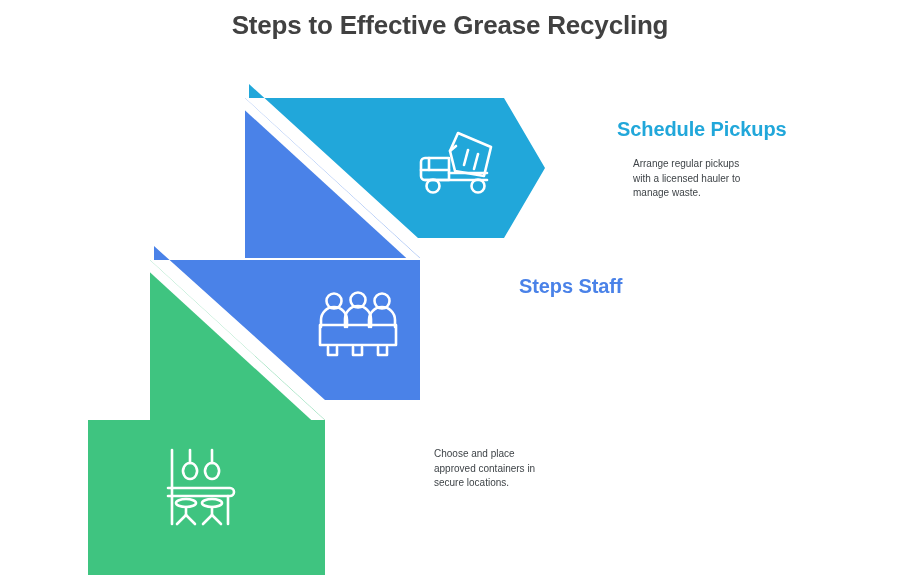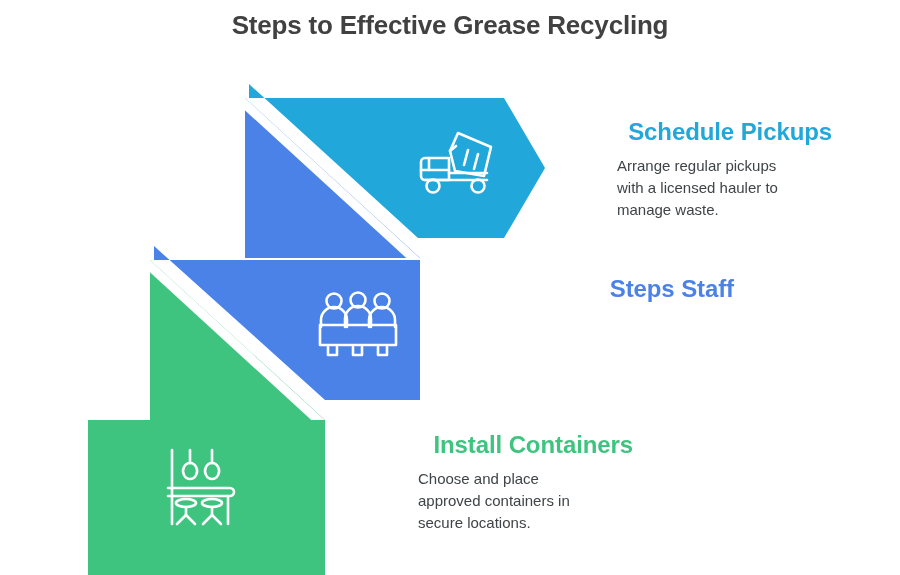--- a/index.html
+++ b/index.html
@@ -34,32 +34,31 @@
     position: absolute;
     left: 0;
     top: 0;
     width: 900px;
     height: 575px;
   }
   .txtblock {
     position: absolute;
   }
   .step-heading {
-    font-size: 24px;
+    font-size: 20px;
     font-weight: bold;
     margin: 0 0 9px 0;
     line-height: 1.15;
     letter-spacing: -0.1px;
-    text-align: right;
   }
   .step-body {
-    font-size: 15px;
+    font-size: 10px;
     color: #3f4448;
     line-height: 1.47;
-    margin: 0;
+    margin: 16px;
     white-space: pre-line;
   }
   #block-1 { left: 617px; top: 118px; width: 215px; }
   #block-2 { left: 519px; top: 275px; width: 215px; }
   #block-3 { left: 418px; top: 431px; width: 215px; }
 </style>
 </head>
 <body>
 
 <div id="stage">
@@ -154,19 +153,18 @@
     <div class="step-body">Arrange regular pickups
 with a licensed hauler to
 manage waste.</div>
   </div>
 
   <div class="txtblock" id="block-2">
     <div class="step-heading" style="color:#4a82e8">Steps Staff</div>
   </div>
 
   <div class="txtblock" id="block-3">
-    <div class="step-heading" style="color:#3fc480">Install Containers</div>
     <div class="step-body">Choose and place
 approved containers in
 secure locations.</div>
   </div>
 
 </div>
 
 </body></html>

